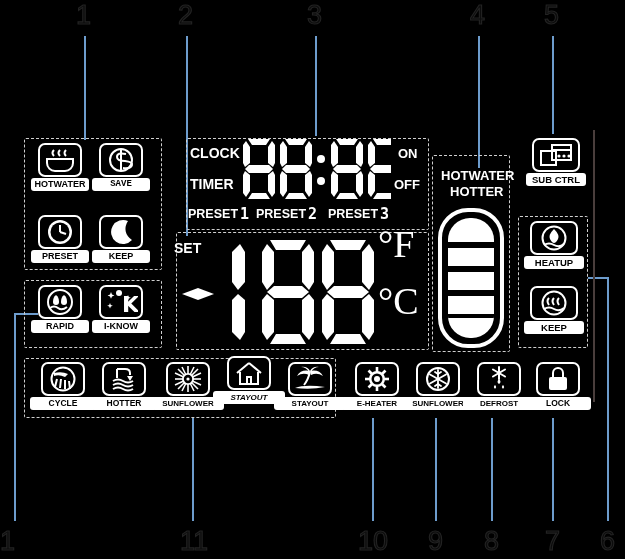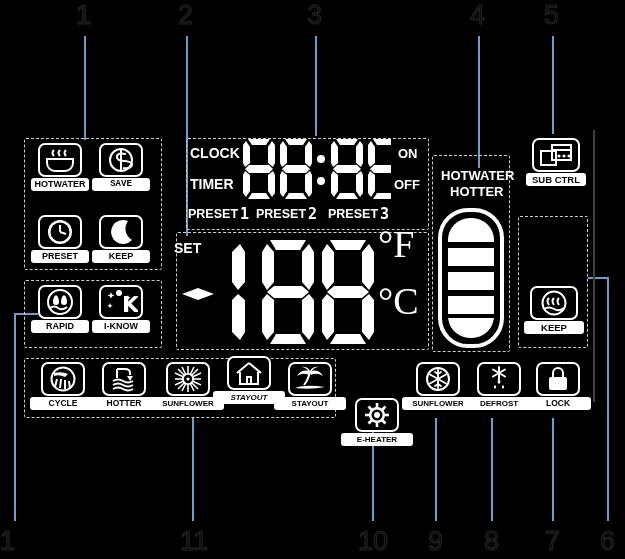--- a/index.html
+++ b/index.html
@@ -289,20 +289,30 @@
         <rect class="stroke-w" x="13" y="3" width="19" height="15"></rect>
         <line class="stroke-w" x1="14" y1="8" x2="31" y2="8"></line>
         <circle class="fill-w" cx="20" cy="14" r="1.6"></circle>
         <circle class="fill-w" cx="25" cy="14" r="1.6"></circle>
         <circle class="fill-w" cx="30" cy="14" r="1.6"></circle>
       </svg>
     </div>
     <div class="tlabel">SUB CTRL</div>
   </div>
 
+  <div class="tile rt" style="left:524px;top:221px;">
+    <div class="tbox">
+      <svg width="30" height="28" viewBox="0 0 30 28">
+        <circle class="stroke-w" cx="15" cy="14" r="11.5"></circle>
+        <path class="fill-w" d="M15 5 q6 6 4 10 q-2 4 -4 4 q-2 0 -4 -4 q-2 -4 4 -10z"></path>
+        <path class="stroke-w" d="M5 21 q5 -3 10 0 q5 3 10 -1"></path>
+      </svg>
+    </div>
+    <div class="tlabel">HEATUP</div>
+  </div>
 
   <div class="tile rt" style="left:524px;top:286px;">
     <div class="tbox">
       <svg width="30" height="28" viewBox="0 0 30 28">
         <circle class="stroke-w" cx="15" cy="14" r="11.5"></circle>
         <path class="stroke-w" d="M10 16 q-3 -4 0 -7 M15 16 q-3 -4 0 -7 M20 16 q-3 -4 0 -7"></path>
         <path class="stroke-w" d="M5 20 q5 -3 10 0 q5 3 10 -1"></path>
       </svg>
     </div>
     <div class="tlabel">KEEP</div>
@@ -371,21 +381,21 @@
         <path class="fill-w" d="M17 5 q9 -2 13 5 q-6 -4 -12 -1z"></path>
         <path class="fill-w" d="M17 5 q-3 -5 -9 -4 q5 0 8 5z"></path>
         <path class="fill-w" d="M17 5 q3 -5 9 -4 q-5 0 -8 5z"></path>
         <path class="stroke-w" d="M17 6 q-2 8 -6 13"></path>
         <path class="fill-w" d="M2 22 q10 -4 30 -1 q-14 3 -30 1z"></path>
       </svg>
     </div>
     <div class="tlabel">STAYOUT</div>
   </div>
 
-  <div class="tile sq xwide" style="left:341px;top:362px;margin-top:36px;">
+  <div class="tile sq xwide" style="left:341px;top:362px;">
     <div class="tbox">
       <svg width="30" height="26" viewBox="0 0 30 26">
         <g stroke="#fff" stroke-width="2.6">
           <line x1="15" y1="1" x2="15" y2="25"></line>
             <line x1="3" y1="13" x2="27" y2="13"></line>
           <line x1="6.5" y1="4.5" x2="23.5" y2="21.5"></line>
             <line x1="23.5" y1="4.5" x2="6.5" y2="21.5"></line>
         </g>
         <circle class="fill-w" cx="15" cy="13" r="8"></circle>
         <circle cx="15" cy="13" r="5.5" fill="#000"></circle>

